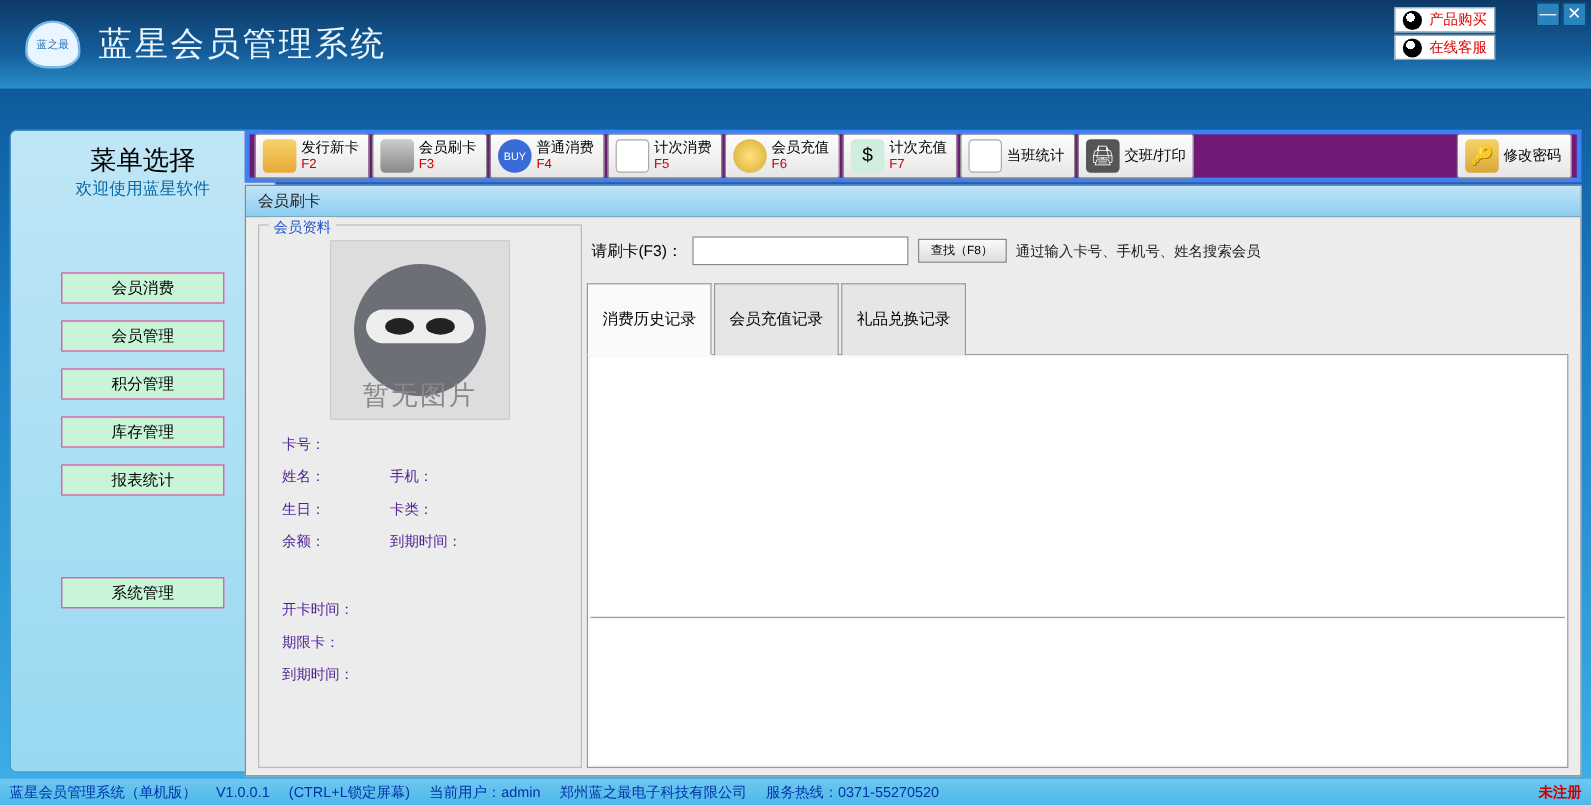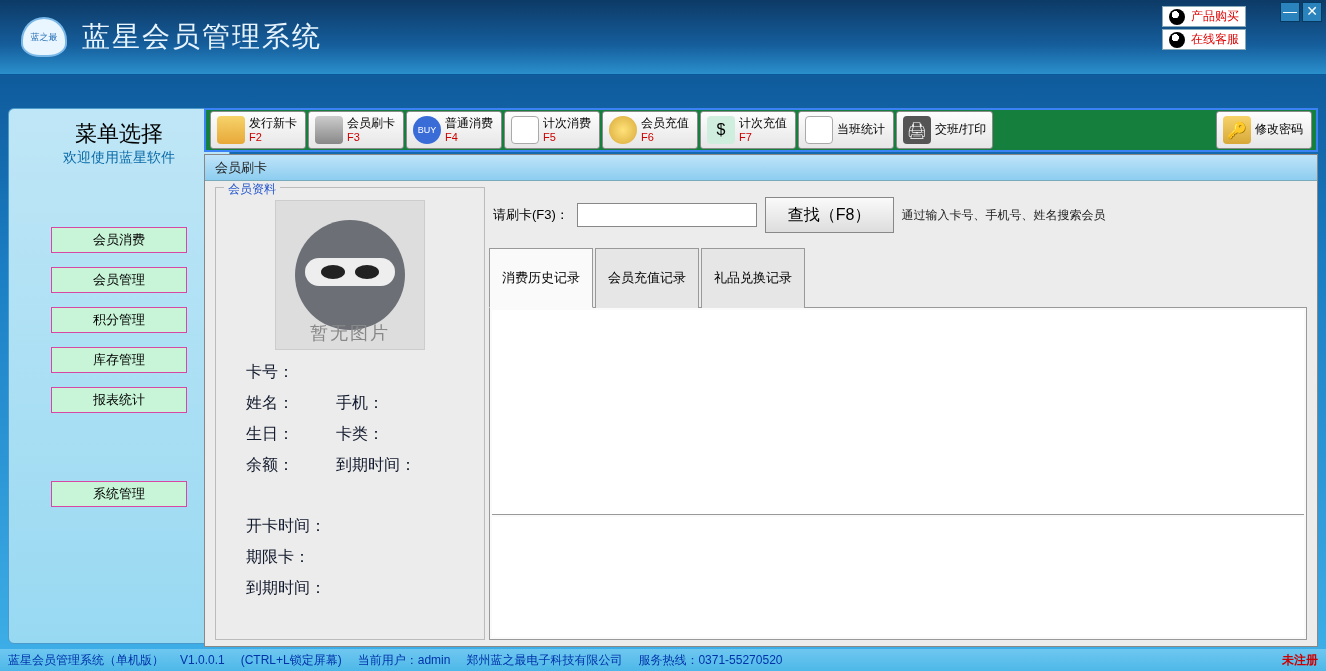--- a/index.html
+++ b/index.html
@@ -18,48 +18,48 @@
 .win-btn { width: 20px; height: 20px; background: #2b83bd; border: 1px solid #063a60; color: #fff; font-size: 14px; line-height: 16px; text-align: center; cursor: pointer; }
 
 
 .sidebar { position: absolute; left: 8px; top: 108px; width: 222px; height: 536px; background: linear-gradient(180deg, #bfe6f6 0%, #98d9f2 100%); border: 1px solid #4a9bcc; border-radius: 6px; padding: 8px 0; }
 .sidebar-title { text-align: center; font-size: 22px; color: #000; font-weight: 400; padding-top: 2px; }
 .sidebar-sub { text-align: center; font-size: 14px; color: #0a6aa8; margin-bottom: 60px; }
 .menu-btn { display: block; width: 136px; margin: 0 auto 14px; height: 26px; line-height: 24px; text-align: center; background: #c8f5d8; border: 1px solid #d946a3; font-size: 13px; cursor: pointer; }
 .menu-gap { height: 54px; }
 
 
-.toolbar { position: absolute; left: 204px; top: 108px; right: 8px; height: 44px; background: #15803d; border: 2px solid #3b82f6; display: flex; align-items: center; padding: 2px 4px; gap: 2px; }
+.toolbar { position: absolute; left: 204px; top: 108px; right: 8px; height: 44px; background: #701a75; border: 4px solid #3b82f6; display: flex; align-items: center; padding: 2px 4px; gap: 2px; }
 .tb-btn { height: 38px; min-width: 96px; background: linear-gradient(#fdfdfd, #e6e6e6); border: 1px solid #8a8a8a; border-radius: 3px; display: flex; align-items: center; padding: 0 6px; gap: 4px; cursor: pointer; font-size: 12px; }
 .tb-icon { width: 28px; height: 28px; border-radius: 4px; display:flex; align-items:center; justify-content:center; font-size:16px; }
 .tb-txt { display: flex; flex-direction: column; line-height: 1.15; }
 .tb-txt .fn { color: #c00; font-size: 11px; }
 .tb-spacer { flex: 1; }
 
 
 .main { position: absolute; left: 204px; top: 154px; right: 8px; bottom: 24px; background: #ececec; border: 1px solid #888; }
 .main-header { height: 26px; background: linear-gradient(#bfe4f9, #8dcdf0); border-bottom: 1px solid #7ab; padding: 4px 10px; font-size: 13px; color: #222; }
 .main-body { display: flex; height: calc(100% - 26px); }
 
 .member-box { width: 270px; border: 1px solid #bbb; margin: 6px 4px 6px 10px; padding: 8px 14px; position: relative; background: #ececec; }
 .member-box legend { position:absolute; top:-7px; left:8px; background:#ececec; padding:0 4px; font-size:12px; color:#2255cc; }
 .avatar { width: 150px; height: 150px; margin: 4px auto 12px; border: 1px solid #ccc; background: #ddd; display:flex; align-items:center; justify-content:center; flex-direction:column; position:relative; }
 .avatar .face { width:110px; height:110px; background:#6c7076; border-radius:50%; position:relative; }
 .avatar .band { position:absolute; top:38px; left:10px; width:90px; height:28px; background:#eee; border-radius:14px; }
 .avatar .band::before, .avatar .band::after { content:''; position:absolute; width:24px; height:14px; background:#222; border-radius:50%; top:7px; }
 .avatar .band::before { left:16px; } .avatar .band::after { right:16px; }
-.avatar-label { position:absolute; bottom:4px; font-size:18px; color:#888; letter-spacing:2px; }
-.info-row { font-size: 16px; color: #0f172a; margin: 10px 16px; display:flex; }
+.avatar-label { position:absolute; bottom:4px; font-size:22px; color:#888; letter-spacing:2px; }
+.info-row { font-size: 12px; color: #4c1d95; margin: 10px 5px; display:flex; }
 .info-row .lbl1 { width: 90px; }
 .info-row .lbl2 { }
 
 .right-panel { flex: 1; margin: 6px 10px 6px 0; display: flex; flex-direction: column; }
 .search-row { display: flex; align-items: center; gap: 8px; padding: 10px 4px 14px; font-size: 13px; }
 .search-row input[type=text] { width: 180px; height: 24px; border: 1px solid #888; background: #fff; padding: 0 4px; }
-.search-row button { height: 36px; padding: 0 22px; border: 1px solid #888; background: linear-gradient(#fafafa,#ddd); font-size: 16px; cursor: pointer; }
+.search-row button { height: 20px; padding: 0 10px; border: 1px solid #888; background: linear-gradient(#fafafa,#ddd); font-size: 10px; cursor: pointer; }
 .search-hint { font-size: 12px; color: #222; }
 
 .tabs { display: flex; border-bottom: 1px solid #999; }
 .tab { padding: 20px 12px; font-size: 13px; border: 1px solid #999; border-bottom: none; background: #e6e6e6; margin-right: 2px; cursor: pointer; position:relative; top:1px; }
 .tab.active { background: #fafafa; border-bottom: 1px solid #fafafa; }
 .tab-content { flex: 1; border: 1px solid #999; border-top: none; background: #fafafa; display: flex; flex-direction: column; }
 .pane { flex: 1; border-bottom: 1px solid #999; background:#fff; margin:2px; }
 .pane2 { height: 120px; background:#fff; margin:0 2px 2px; }
 
 

